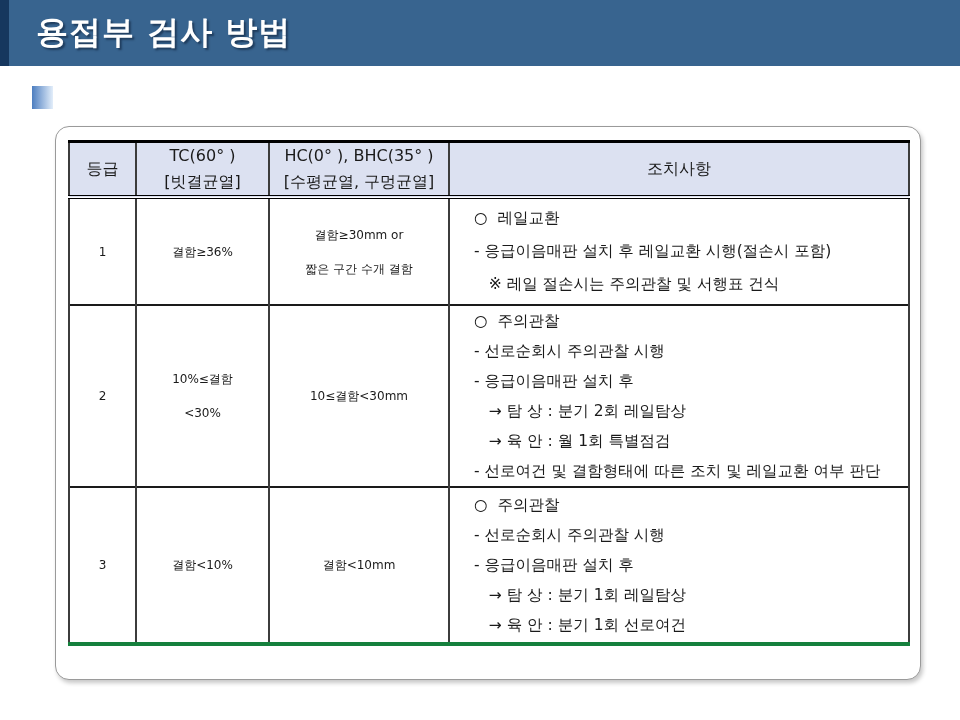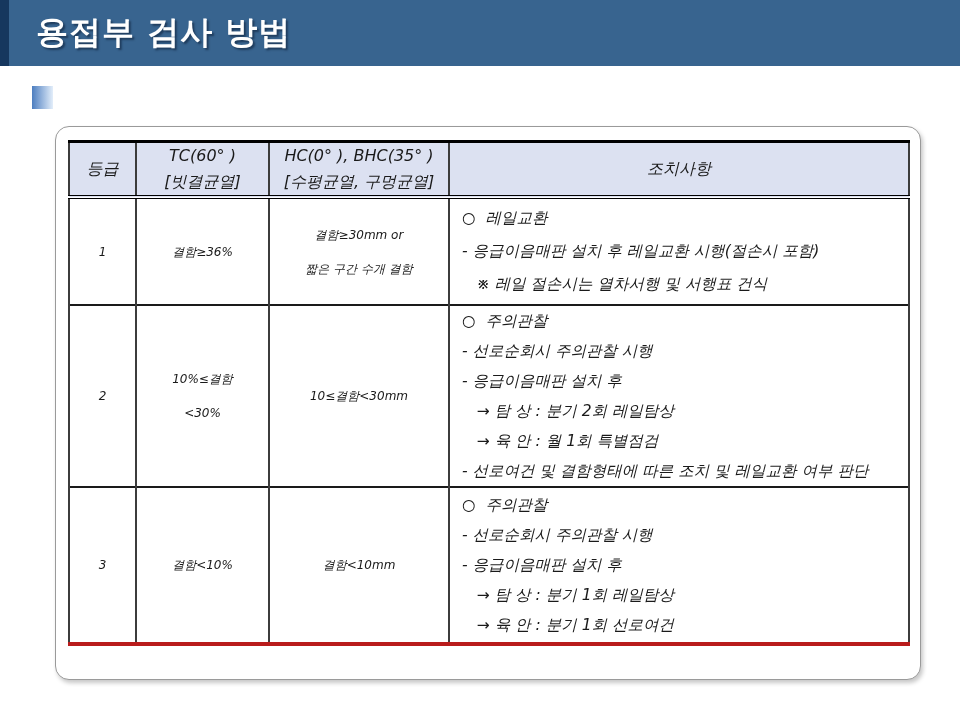--- a/index.html
+++ b/index.html
@@ -58,21 +58,21 @@
   }
 
   
   table.grade-table {
     position:absolute; left:12px; top:13px;
     width:840px;
     border-collapse:collapse;
     table-layout:fixed;
     color:#1a1a1a;
   }
-  table.grade-table { border-top:3px solid #000; border-bottom:4px solid #b91c1c;font-style:italic; }
+  table.grade-table { border-top:3px solid #000; border-bottom:4px solid #15803d; }
   .grade-table td, .grade-table th {
     border-left:2px solid #3c3c3c;
     border-right:2px solid #3c3c3c;
     vertical-align:middle;
     font-weight:normal;
   }
   .grade-table thead th {
     background:#dce1f1;
     border-bottom:4px double #000;
     font-size:16px;
@@ -83,21 +83,21 @@
 
   tr.r-head { height:54px; }
   tr.r1 { height:108px; }
   tr.r2 { height:181px; }
   tr.r3 { height:157px; }
 
   .c-center { text-align:center; font-size:12px; }
   .cline { line-height:34px; white-space:pre; }
   .head-line { line-height:26px; }
 
-  td.c-actions { text-align:left; padding-left:12px; }
+  td.c-actions { text-align:left; padding-left:24px; }
   .aline {
     font-size:15.5px;
     line-height:30px;
     white-space:pre;
   }
   tr.r1 .aline { line-height:33px; }
 </style>
 </head>
 <body>
 
@@ -142,21 +142,21 @@
         <td class="c-center">
           <div class="cline">결함≥36%</div>
         </td>
         <td class="c-center">
           <div class="cline">결함≥30mm or</div>
           <div class="cline">짧은 구간 수개 결함</div>
         </td>
         <td class="c-actions">
           <div class="aline">○  레일교환</div>
           <div class="aline">- 응급이음매판 설치 후 레일교환 시행(절손시 포함)</div>
-          <div class="aline">   ※ 레일 절손시는 열차서행 및 서행표 건식</div>
+          <div class="aline">   ※ 레일 절손시는 주의관찰 및 서행표 건식</div>
         </td>
       </tr>
       <tr class="r2">
         <td class="c-center">2</td>
         <td class="c-center">
           <div class="cline">10%≤결함</div>
           <div class="cline">&lt;30%</div>
         </td>
         <td class="c-center">
           <div class="cline">10≤결함&lt;30mm</div>

